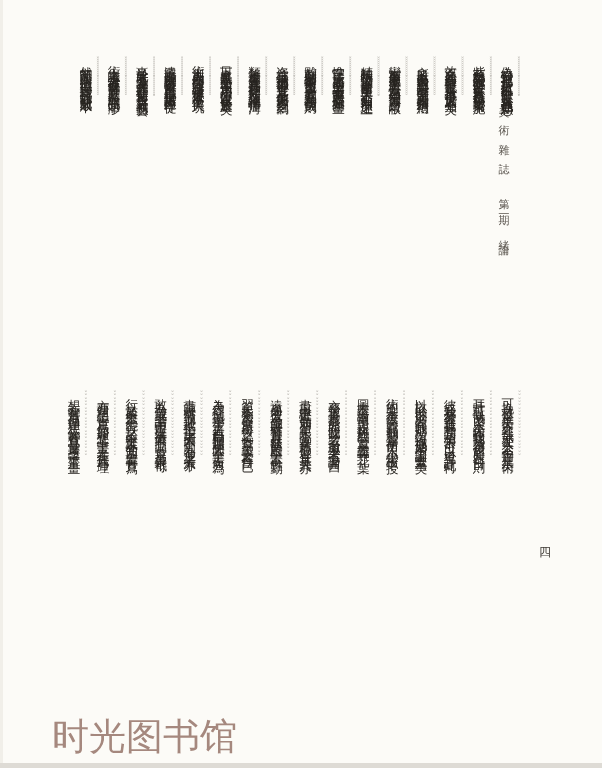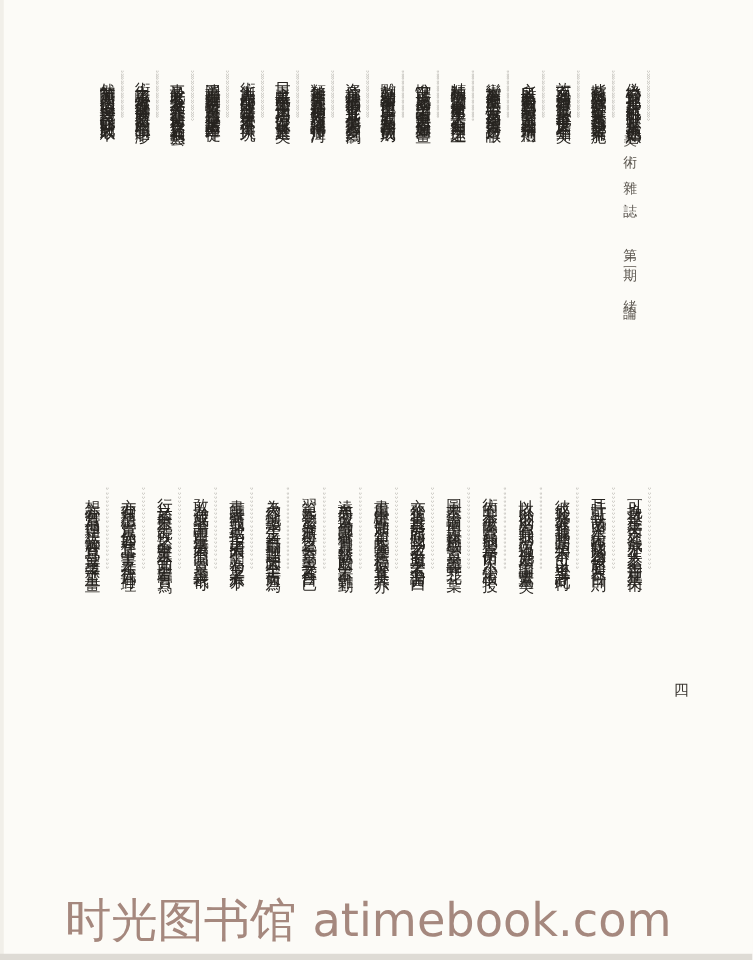--- a/index.html
+++ b/index.html
@@ -39,21 +39,21 @@
   .folio{
     position:absolute;left:536px;top:538px;
     font-size:12px;color:#3b3732;writing-mode:vertical-rl;text-orientation:upright;
   }
 
   
   .watermark{
     position:absolute;left:52px;top:712px;width:545px;
     display:flex;align-items:baseline;gap:13px;
     font-family:"DejaVu Sans","Liberation Sans",sans-serif;
-    font-size:37px;font-weight:400;opacity:.85;white-space:nowrap;
+    font-size:37px;font-weight:400;opacity:.85;white-space:nowrap;justify-content:space-between;
   }
 </style>
 </head>
 <body>
 
 <div class="scan-page">
 
   <div class="running-head">
     <div class="rh-journal">美術雜誌</div>
     <div class="rh-issue">第二期</div>
@@ -95,18 +95,17 @@
     <div class="col">為天經地義學生之無自動無理想固不足責而為</div>
     <div class="col">畫師者猶或迎或拒拒之者因不願為迎之者亦不</div>
     <div class="col">敢為難或者謂中西畫法微有不同實寫主義祇可</div>
     <div class="col">行之於西畫不能行之於中畫殊不知西畫有實寫</div>
     <div class="col">亦有理想但實寫先於理想耳中畫之在古代有理</div>
     <div class="col">想亦有實寫但理想先於實寫耳嘗考韓子齊王畫</div>
   </div>
 
   <div class="watermark" style="color: rgb(151, 117, 106);">
     <span>时光图书馆</span>
-    <span>atimebook.com</span>
   </div>
 
   <div class="left-edge"></div>
   <div class="bottom-edge"></div>
 </div>
 
 </body></html>

